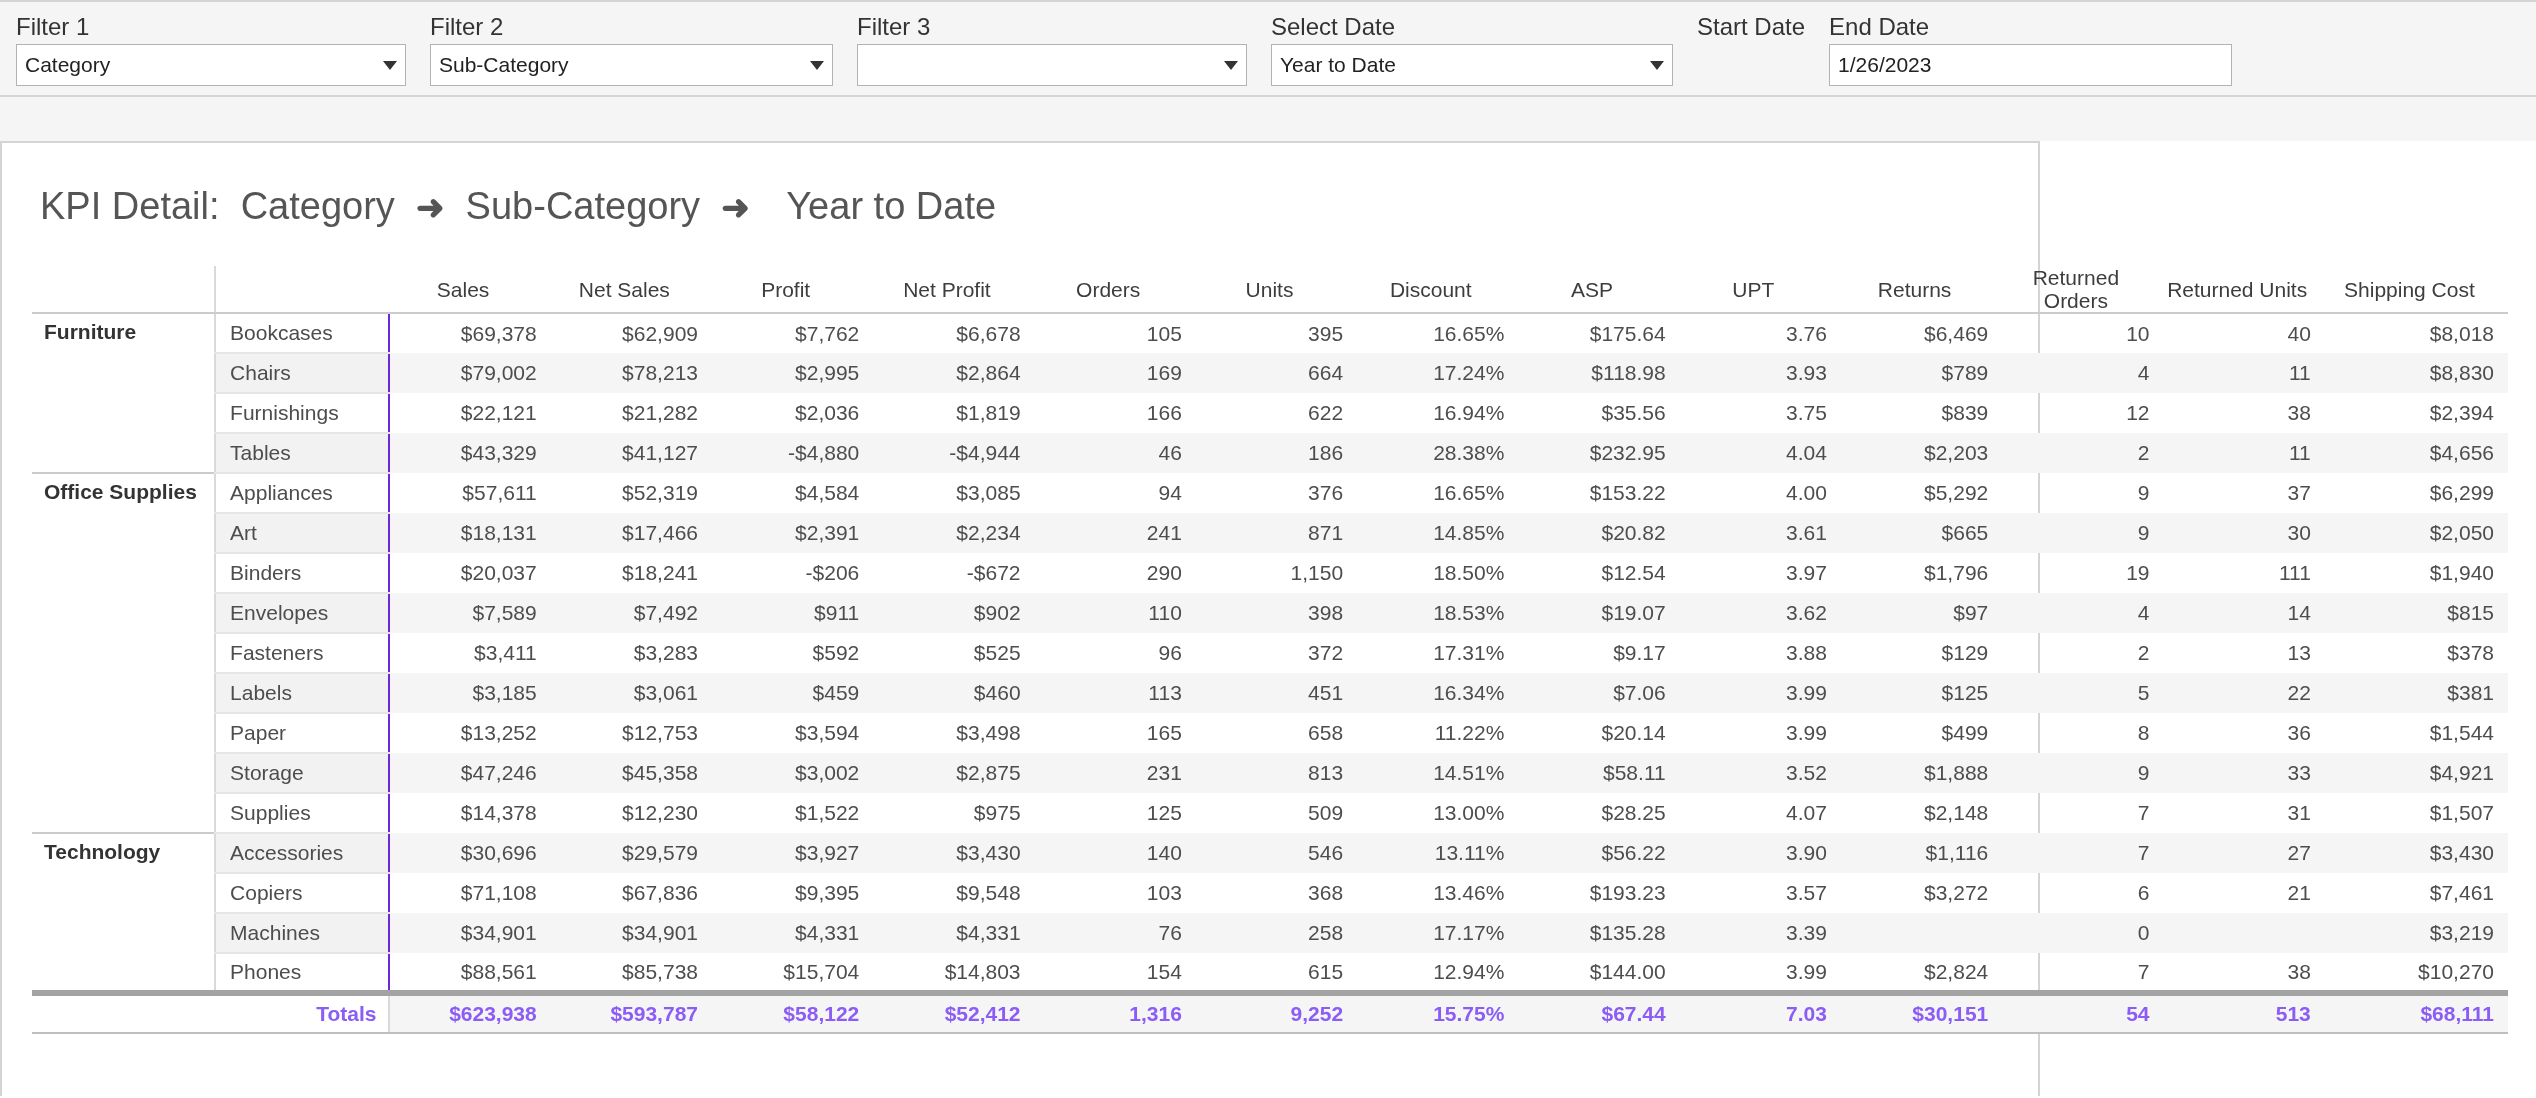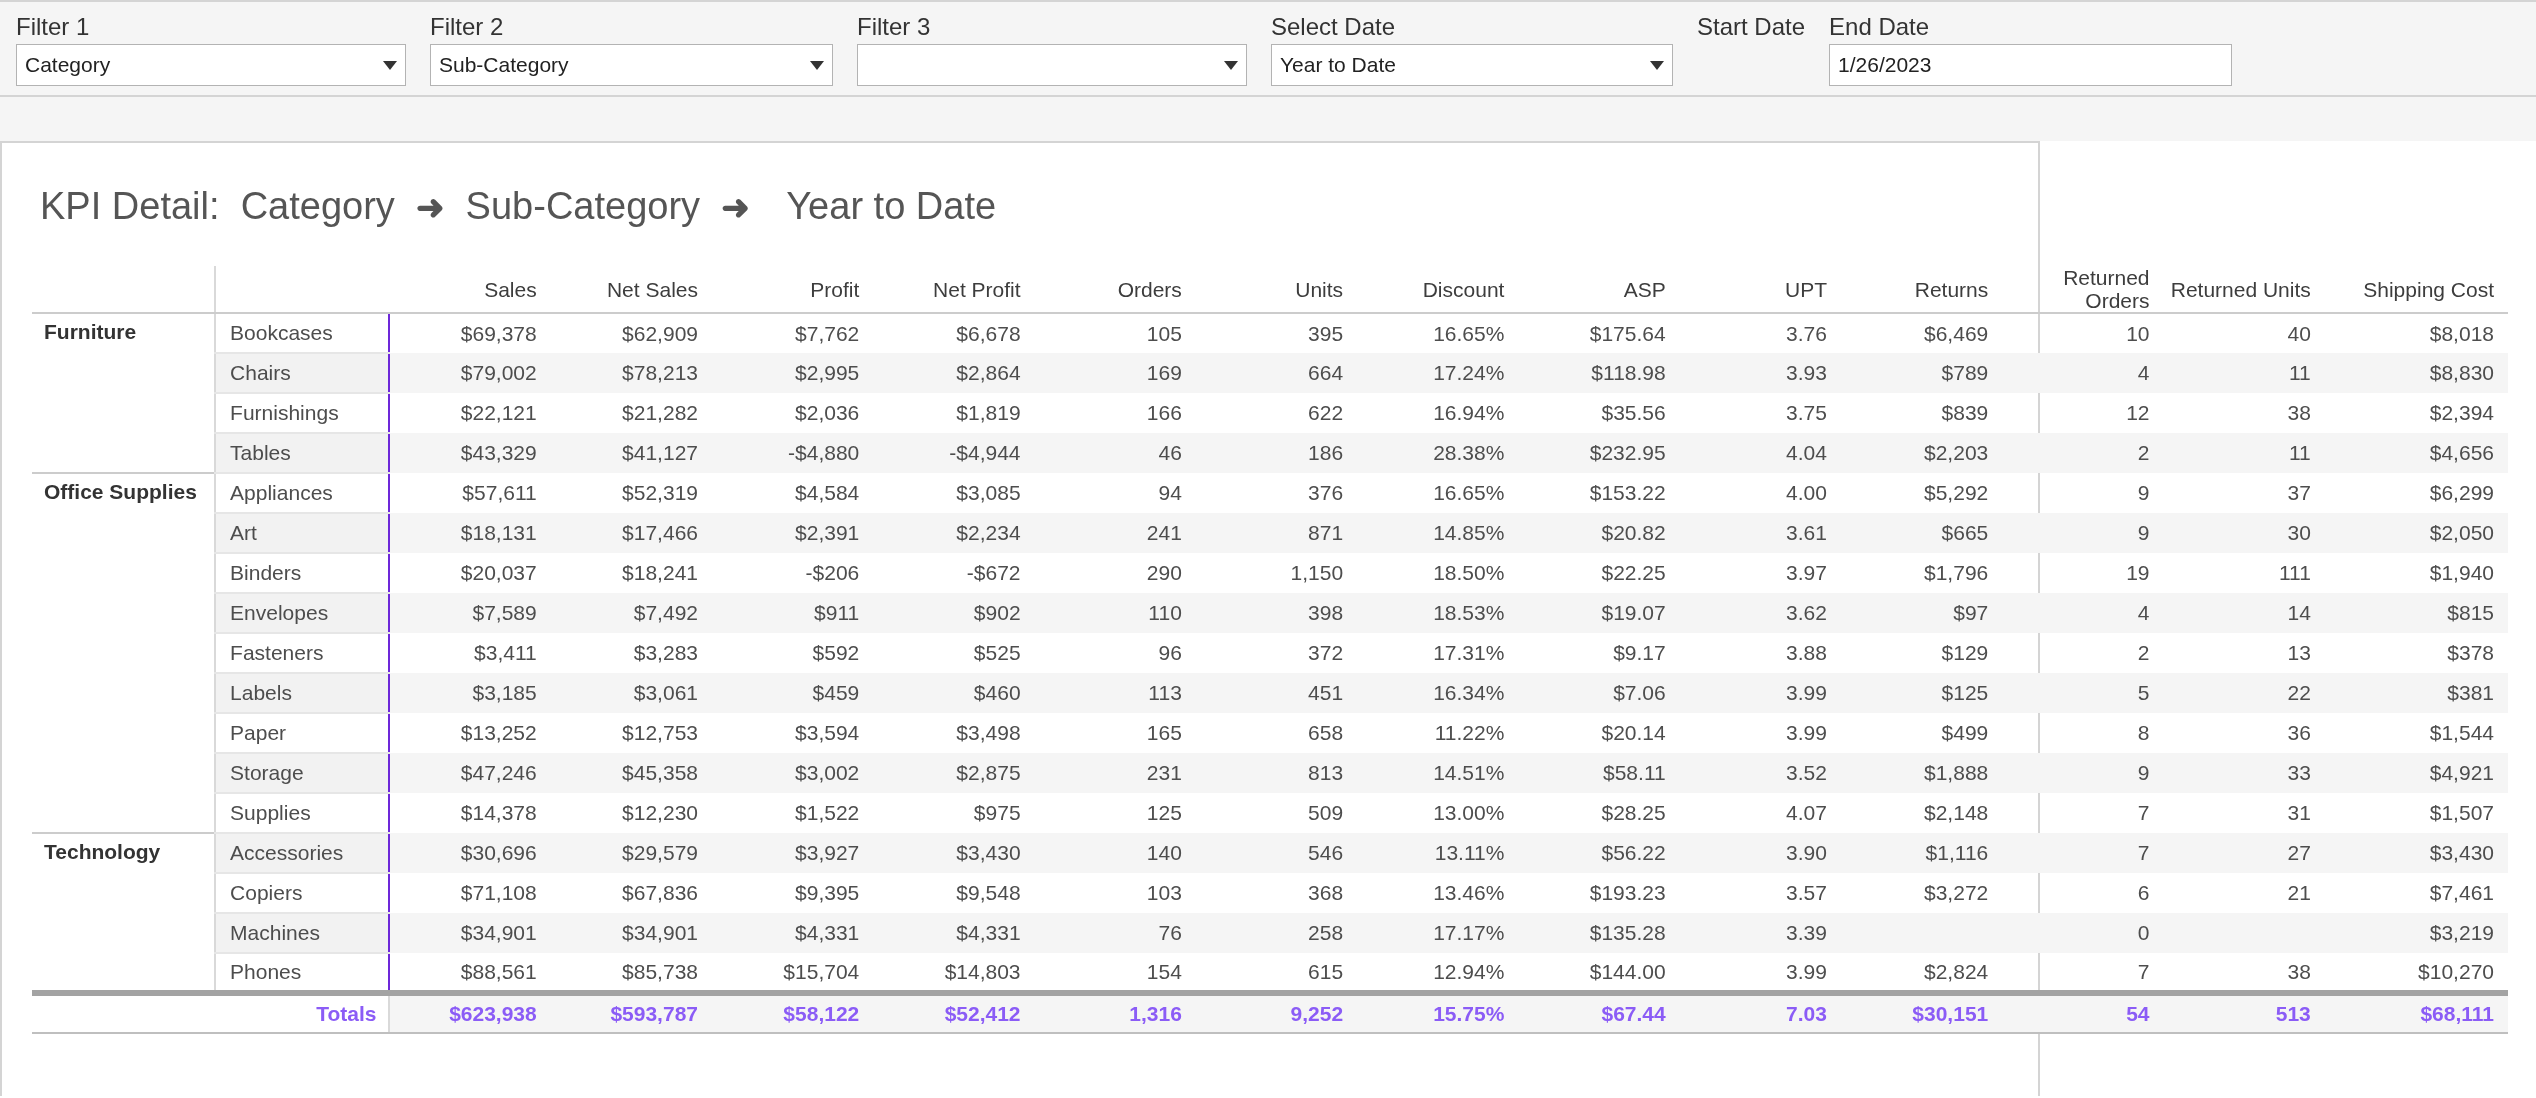--- a/index.html
+++ b/index.html
@@ -133,21 +133,21 @@
   }
   
   thead th {
     font-weight: bold;
     color: #3d3d3d;
     font-size: 21px;
     vertical-align: bottom;
     padding-bottom: 5px;
     line-height: 23px;
   }
-  thead th.num { text-align: right; padding-right: 14px; }
+  thead th.num { padding-right: 14px; }
   thead tr.head-row th { border-bottom: 2px solid #cccccc; }
   thead th.cat-head, thead th.sub-head { border-bottom: 2px solid #cccccc; }
   thead th.sub-head { border-left: 2px solid #d9d9d9; }
 
   
   col.c-cat  { width: 168px; }
   col.c-sub  { width: 160px; }
   col.c-num  { width: 148px; }
   col.c-num-wide { width: 168px; }
 
@@ -391,21 +391,21 @@
           </tr>
           <tr>
             <td class="sub">Binders</td>
             <td class="num">$20,037</td>
             <td class="num">$18,241</td>
             <td class="num">-$206</td>
             <td class="num">-$672</td>
             <td class="num">290</td>
             <td class="num">1,150</td>
             <td class="num">18.50%</td>
-            <td class="num">$22.25</td>
+            <td class="num">$12.54</td>
             <td class="num">3.97</td>
             <td class="num">$1,796</td>
             <td class="num">19</td>
             <td class="num">111</td>
             <td class="num">$1,940</td>
           </tr>
           <tr class="alt">
             <td class="sub">Envelopes</td>
             <td class="num">$7,589</td>
             <td class="num">$7,492</td>

